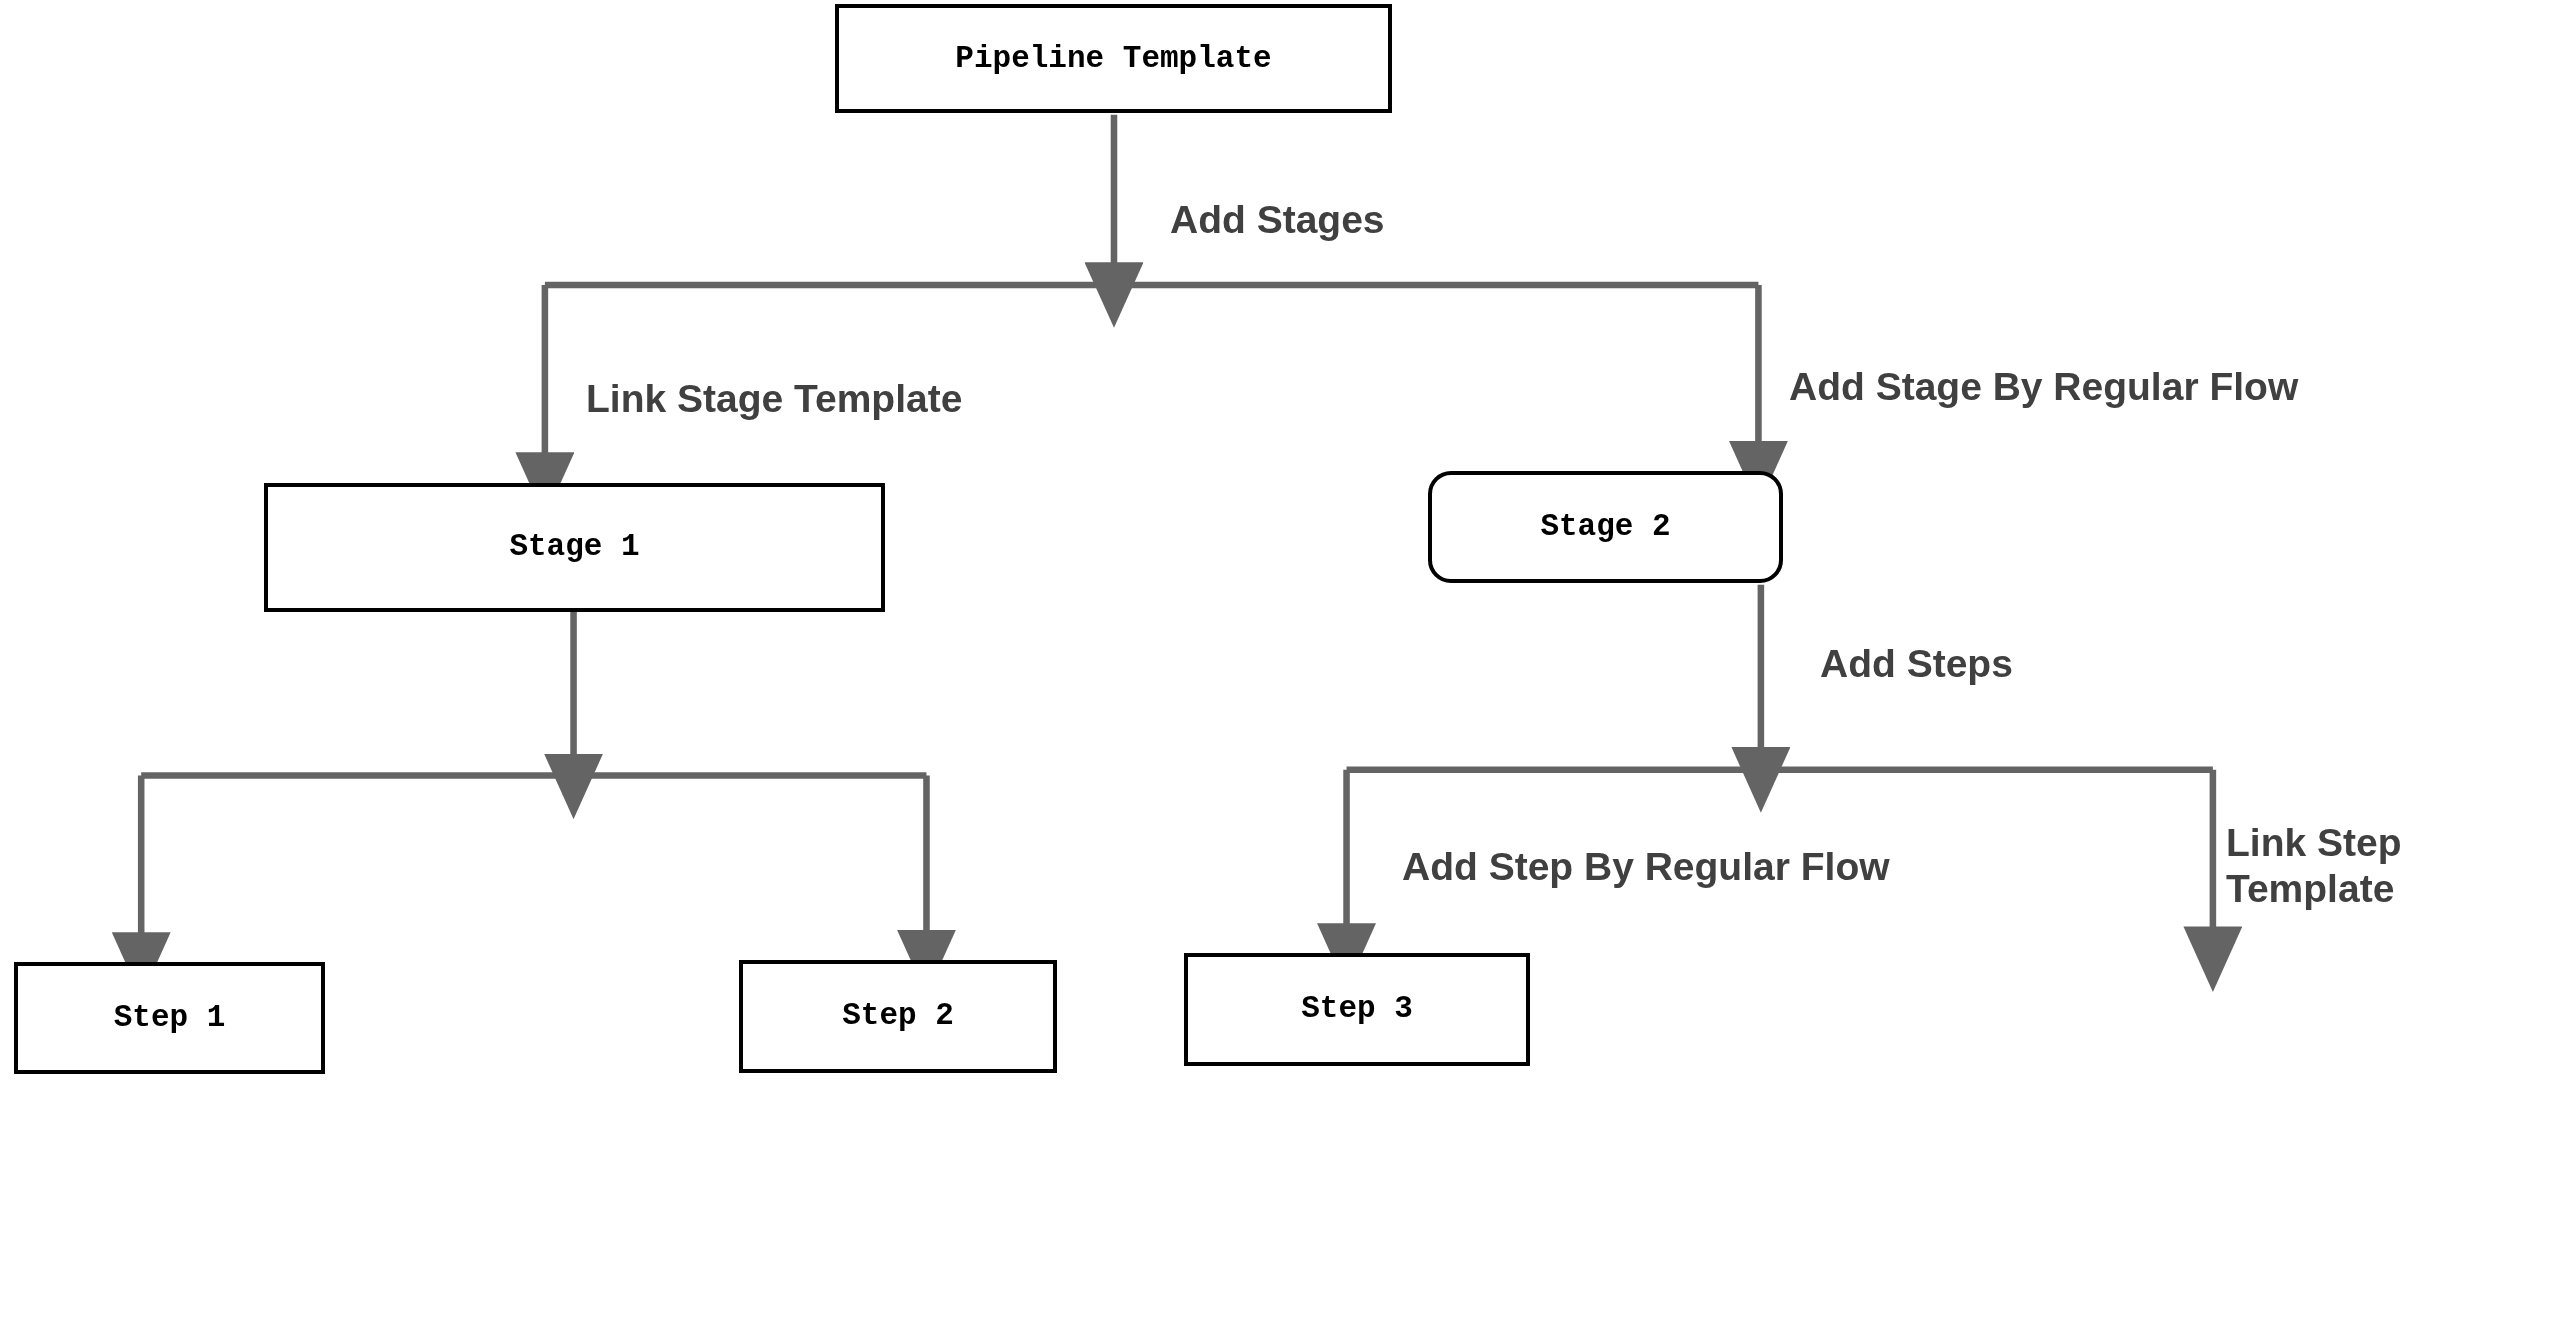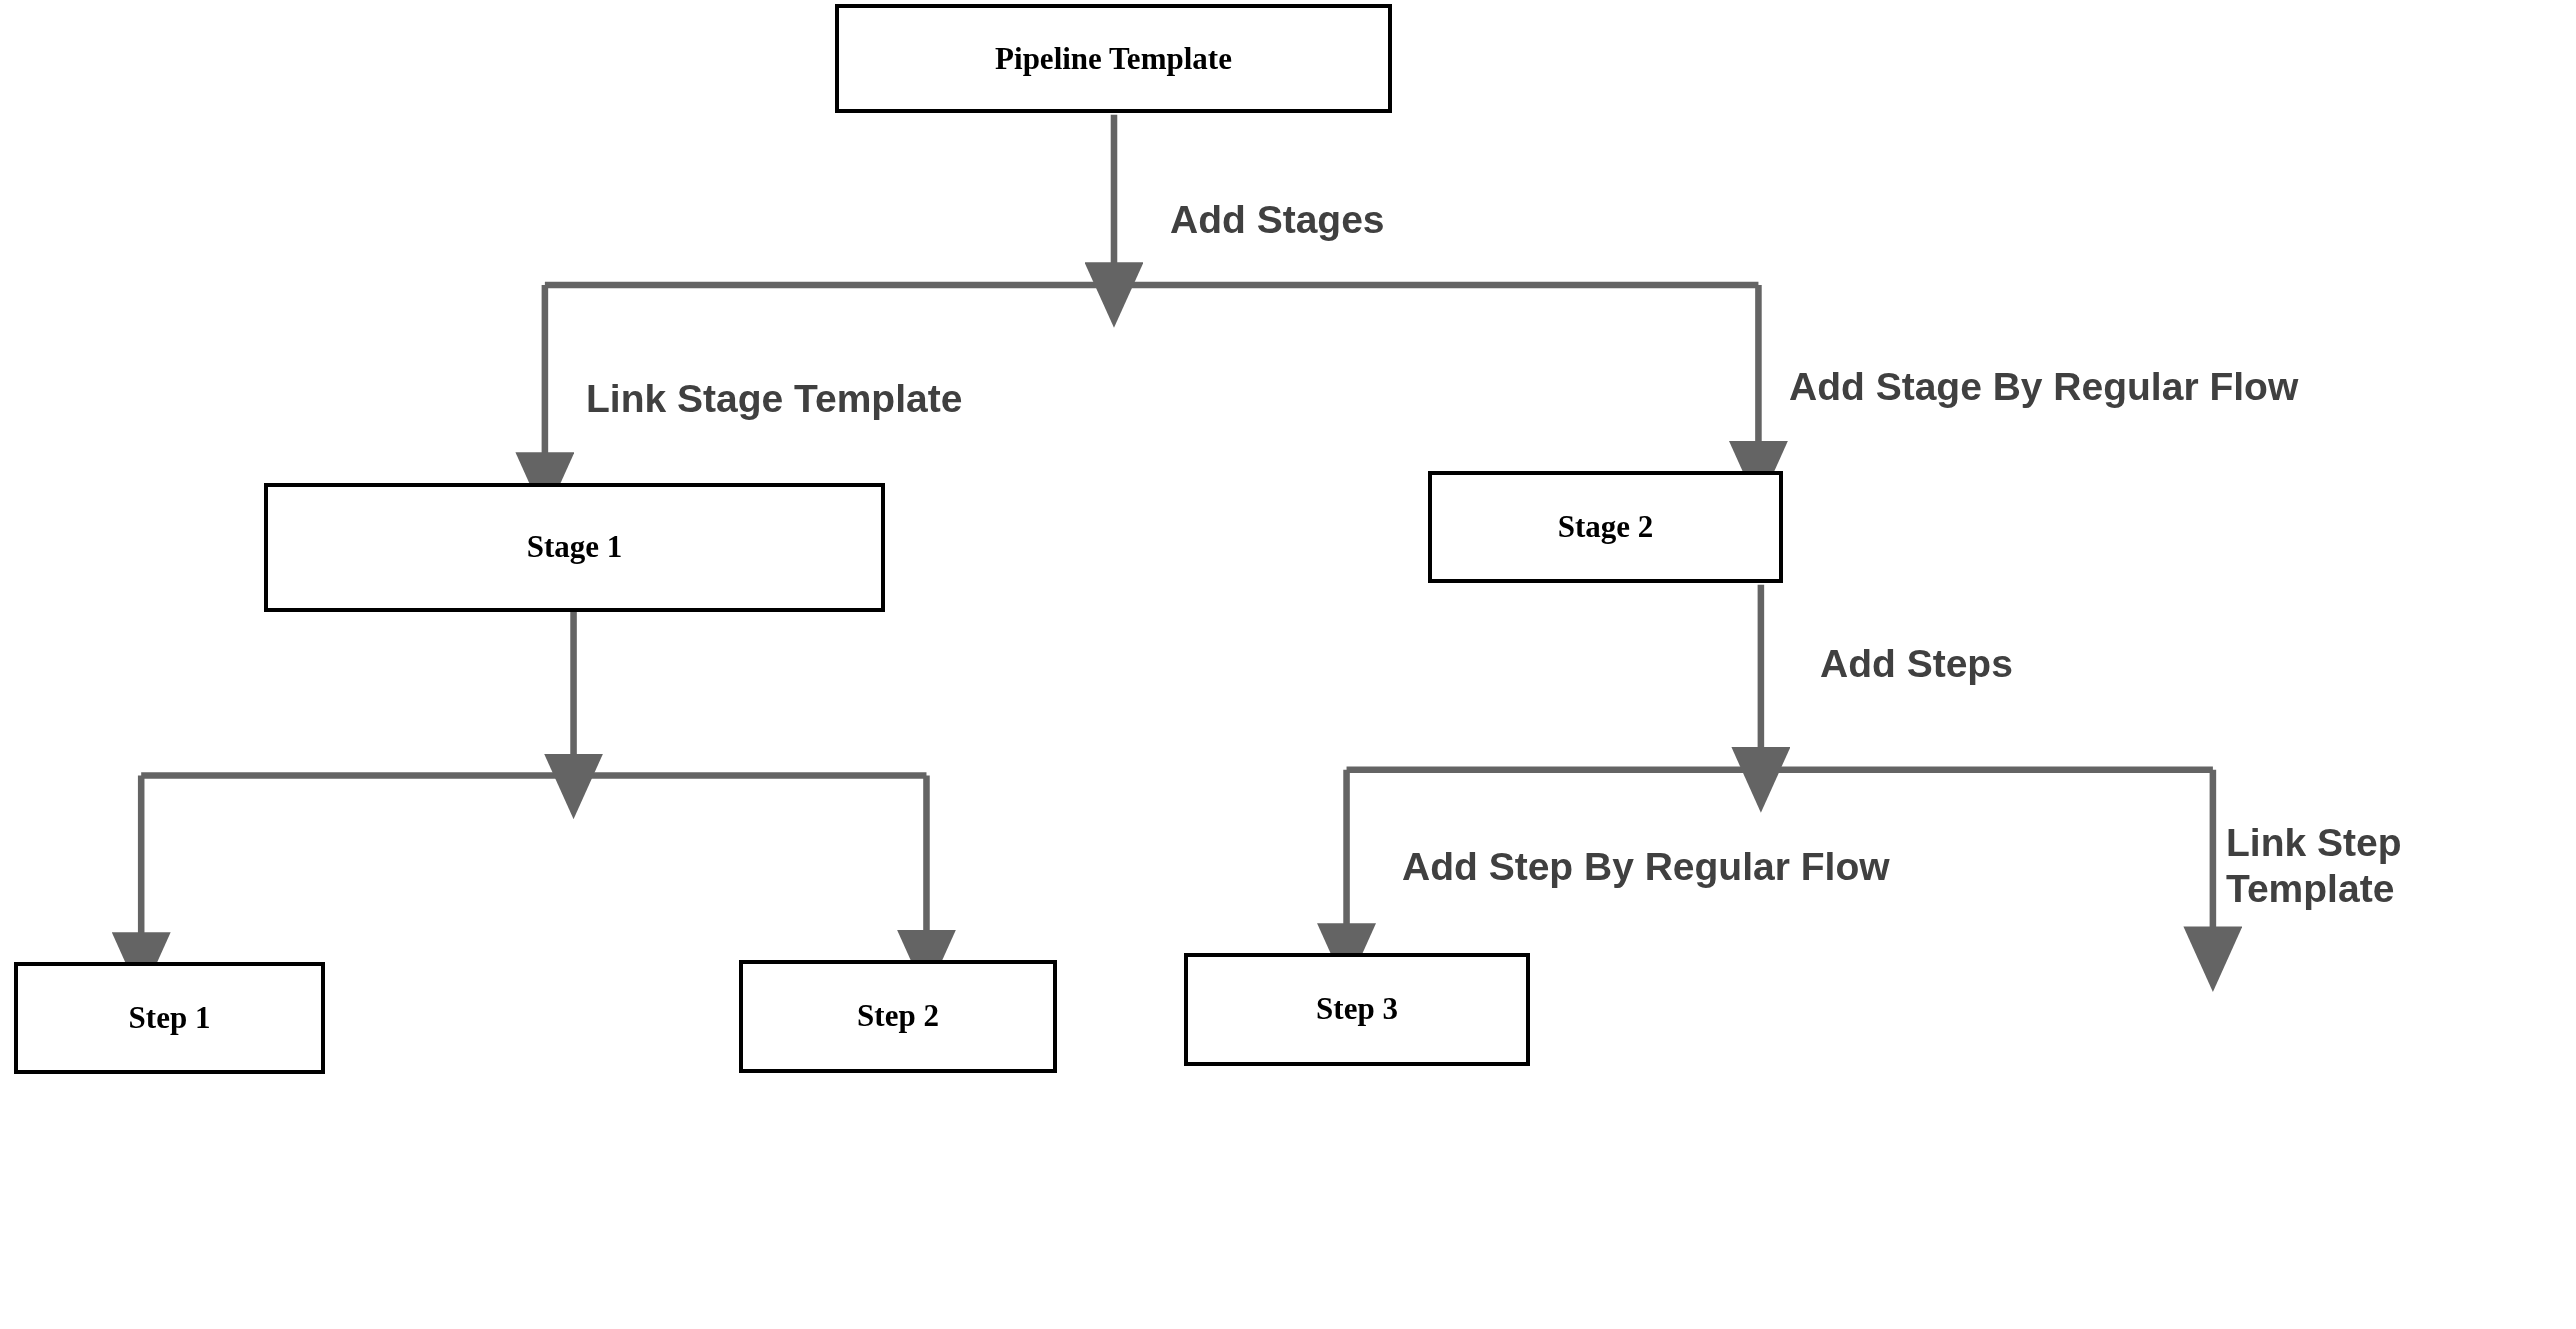--- a/index.html
+++ b/index.html
@@ -27,21 +27,21 @@
   .node {
     position: absolute;
     box-sizing: border-box;
     background: #ffffff;
     border: 4.9px solid #000000;
     display: flex;
     align-items: center;
     justify-content: center;
     color: #000000;
     font-weight: bold;
-    font-family: Liberation Serif, serif;
+    font-family: Liberation Mono, monospace;
     line-height: 1.1;
     text-align: left;
     z-index: 3;
   }
   .node-label {
     display: block;
     white-space: nowrap;
   }
   .edge-label {
     position: absolute;
@@ -114,21 +114,21 @@
   </svg>
 
   <div class="node" style="left:835px; top:4.1px; width:557px; height:109px; font-size:31px;">
     <span class="node-label">Pipeline Template</span>
   </div>
 
   <div class="node" style="left:264px; top:483px; width:621px; height:129px; font-size:31px;">
     <span class="node-label">Stage 1</span>
   </div>
 
-  <div class="node" style="left:1428px; top:471px; width:355px; height:112px; font-size:31px;">
+  <div class="node" style="left:1428px; top:471px; width:355px; height:112px; font-size:31px;border-radius:23px;">
     <span class="node-label">Stage 2</span>
   </div>
 
   <div class="node" style="left:14px; top:962px; width:311px; height:112px; font-size:31px;">
     <span class="node-label">Step 1</span>
   </div>
 
   <div class="node" style="left:739px; top:960px; width:318px; height:113px; font-size:31px;">
     <span class="node-label">Step 2</span>
   </div>

